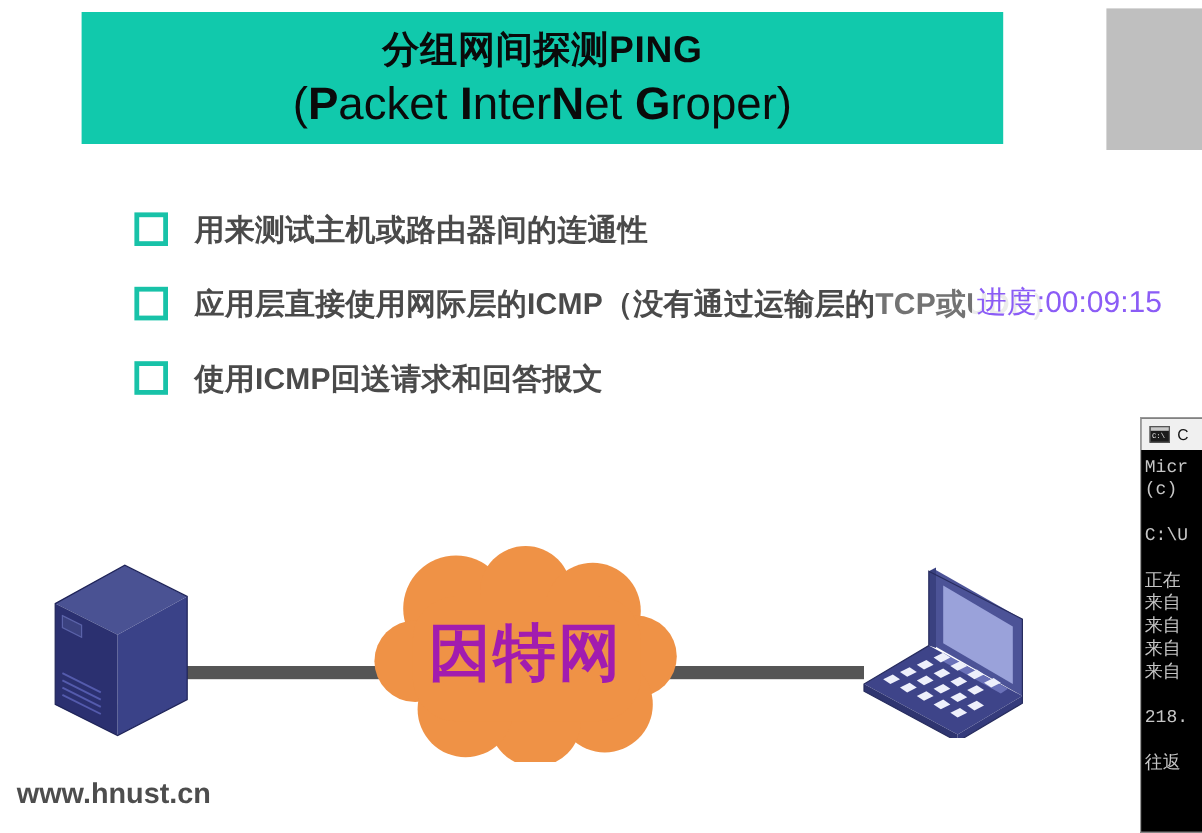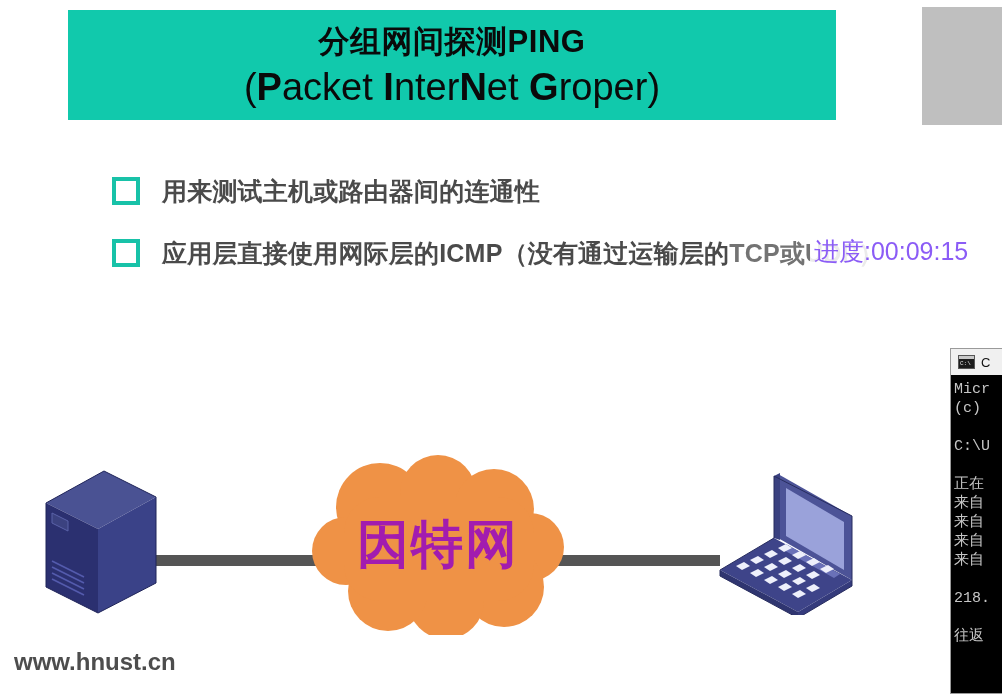--- a/index.html
+++ b/index.html
@@ -258,20 +258,26 @@
     <div class="bullet-row">
       <div class="bullet-mark"></div>
       <div class="bullet-text">
         <span>用来测试主机或路由器间的连通性</span><span class="faded"></span>
       </div>
     </div>
     <div class="bullet-row">
       <div class="bullet-mark"></div>
       <div class="bullet-text">
         <span>应用层直接使用网际层的ICMP（没有通过运输层的</span><span class="faded">TCP或UDP）</span>
+      </div>
+    </div>
+    <div class="bullet-row">
+      <div class="bullet-mark"></div>
+      <div class="bullet-text">
+        <span>使用ICMP回送请求和回答报文</span><span class="faded"></span>
       </div>
     </div>
   </div>
 
   <div class="progress-overlay">进度:00:09:15</div>
 
   <div class="diagram">
 
     <div class="wire wire-left"></div>
     <div class="wire wire-right"></div>

